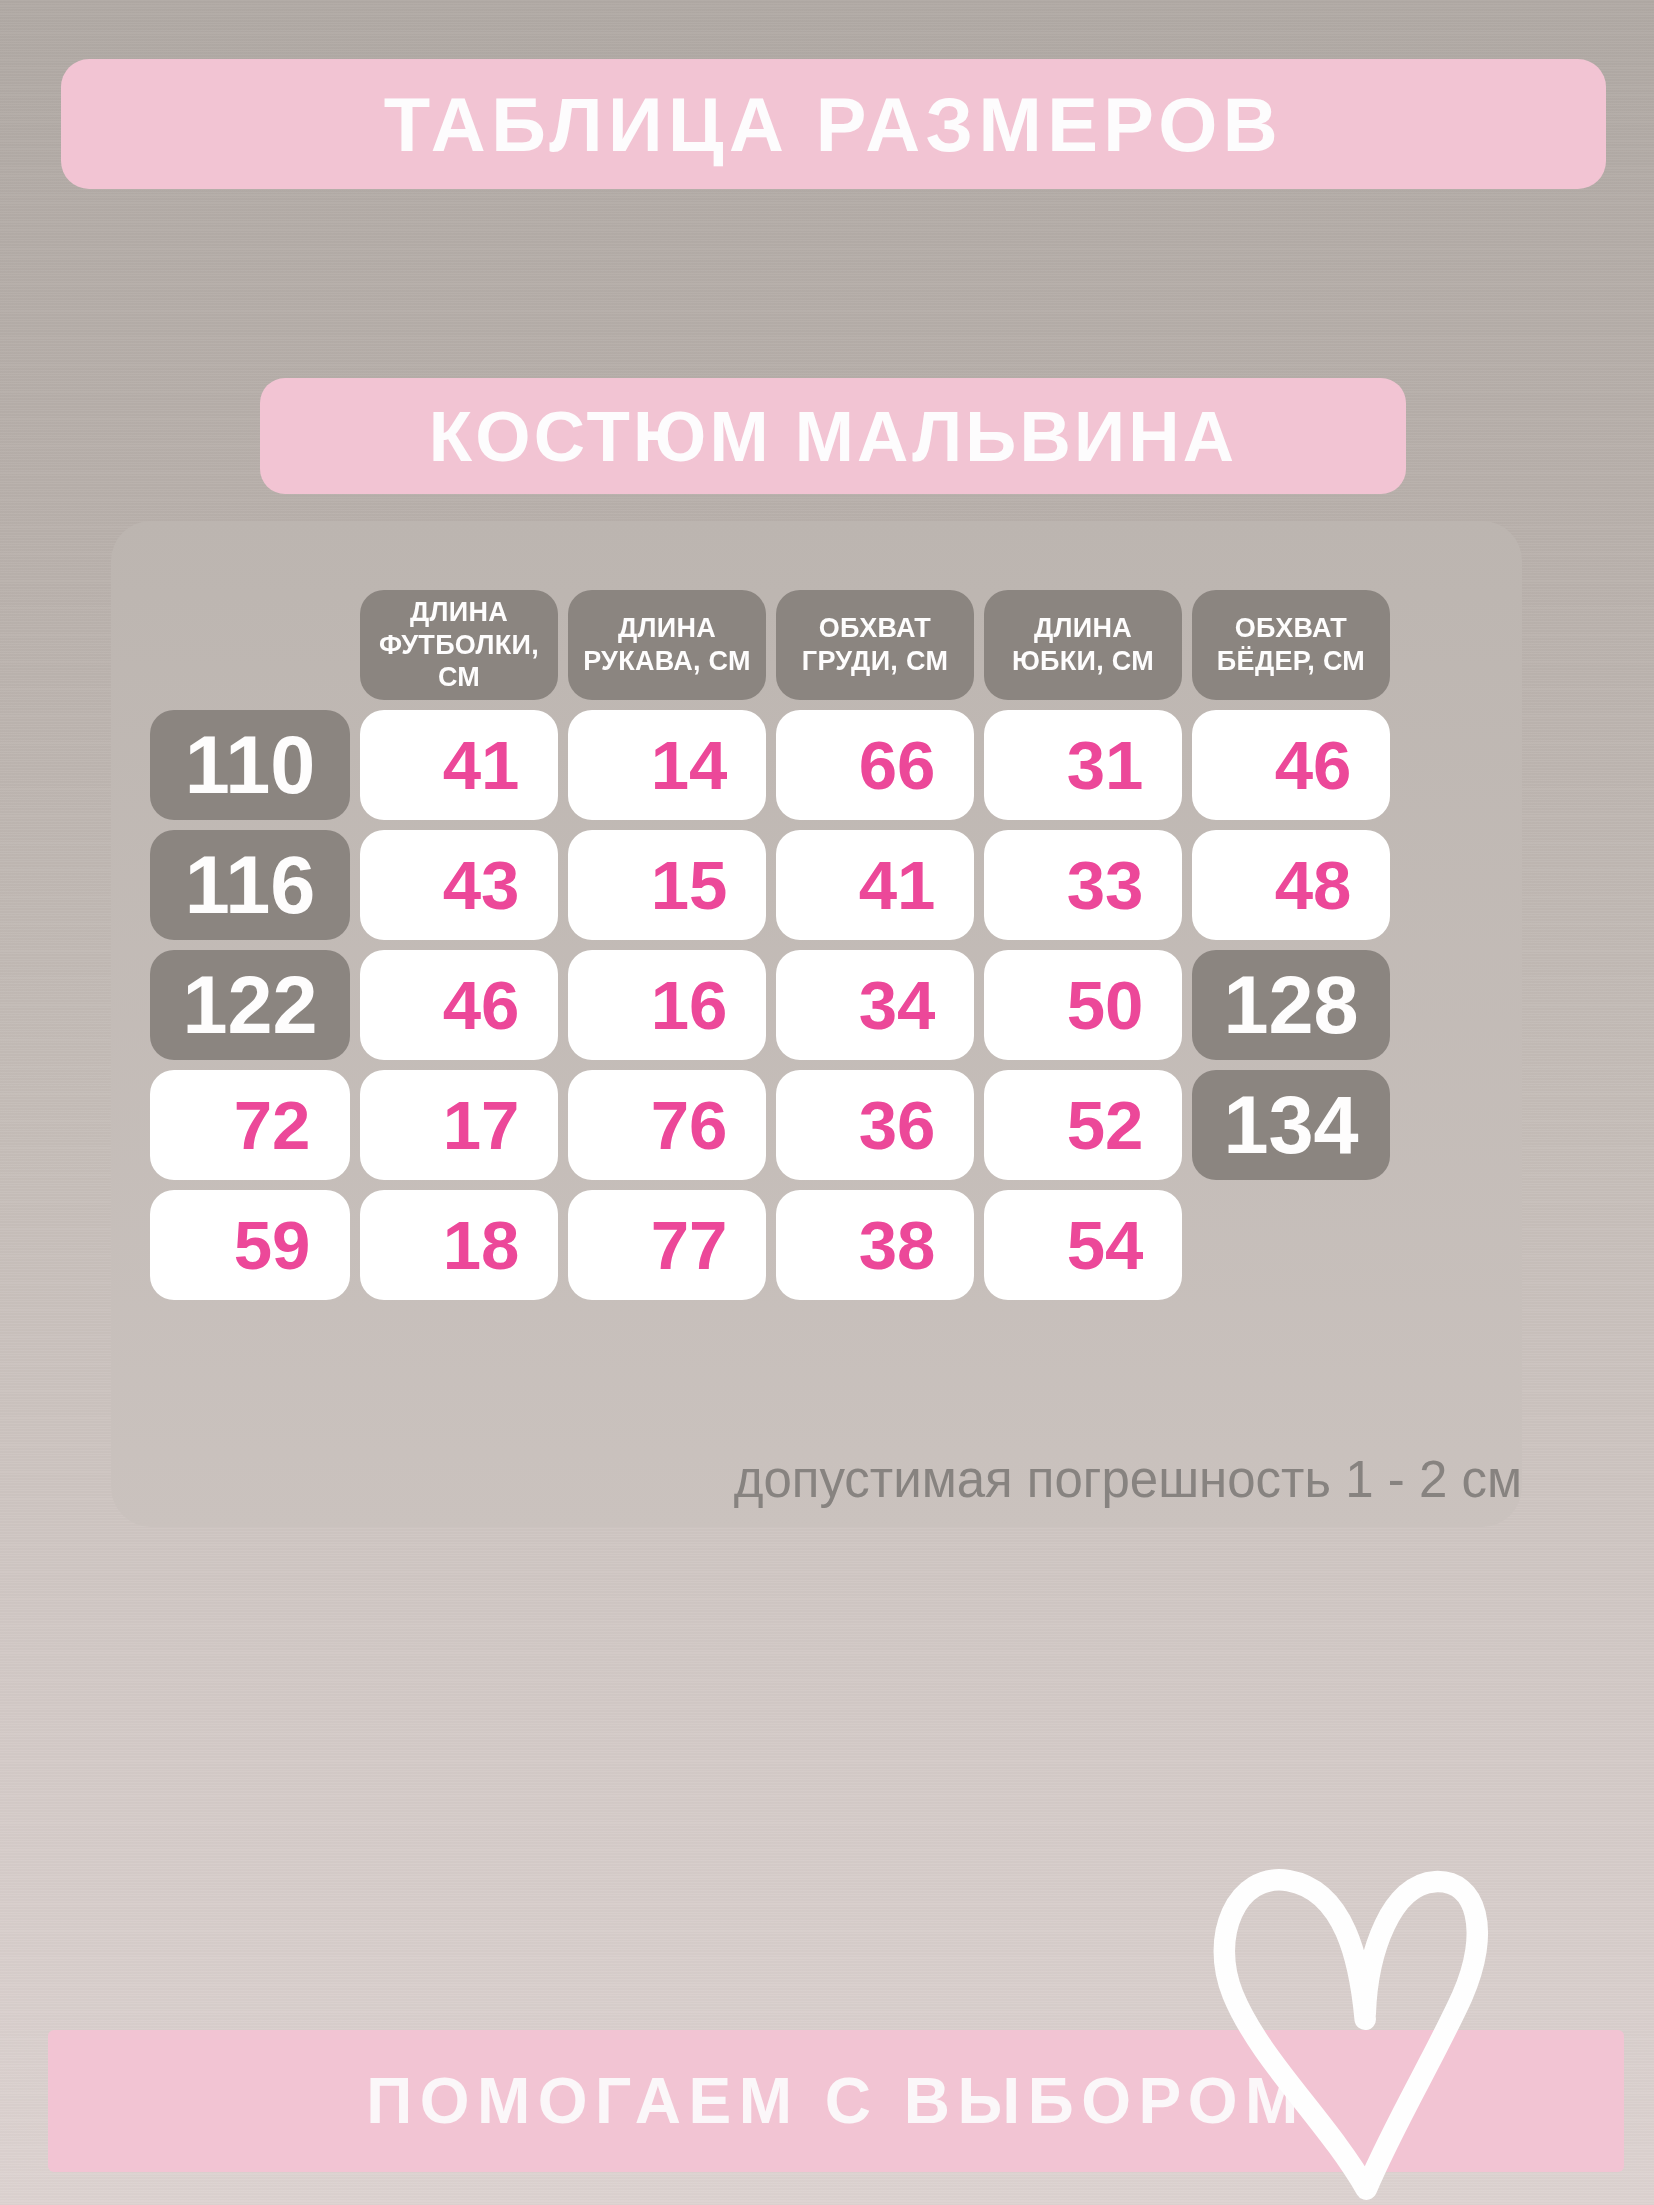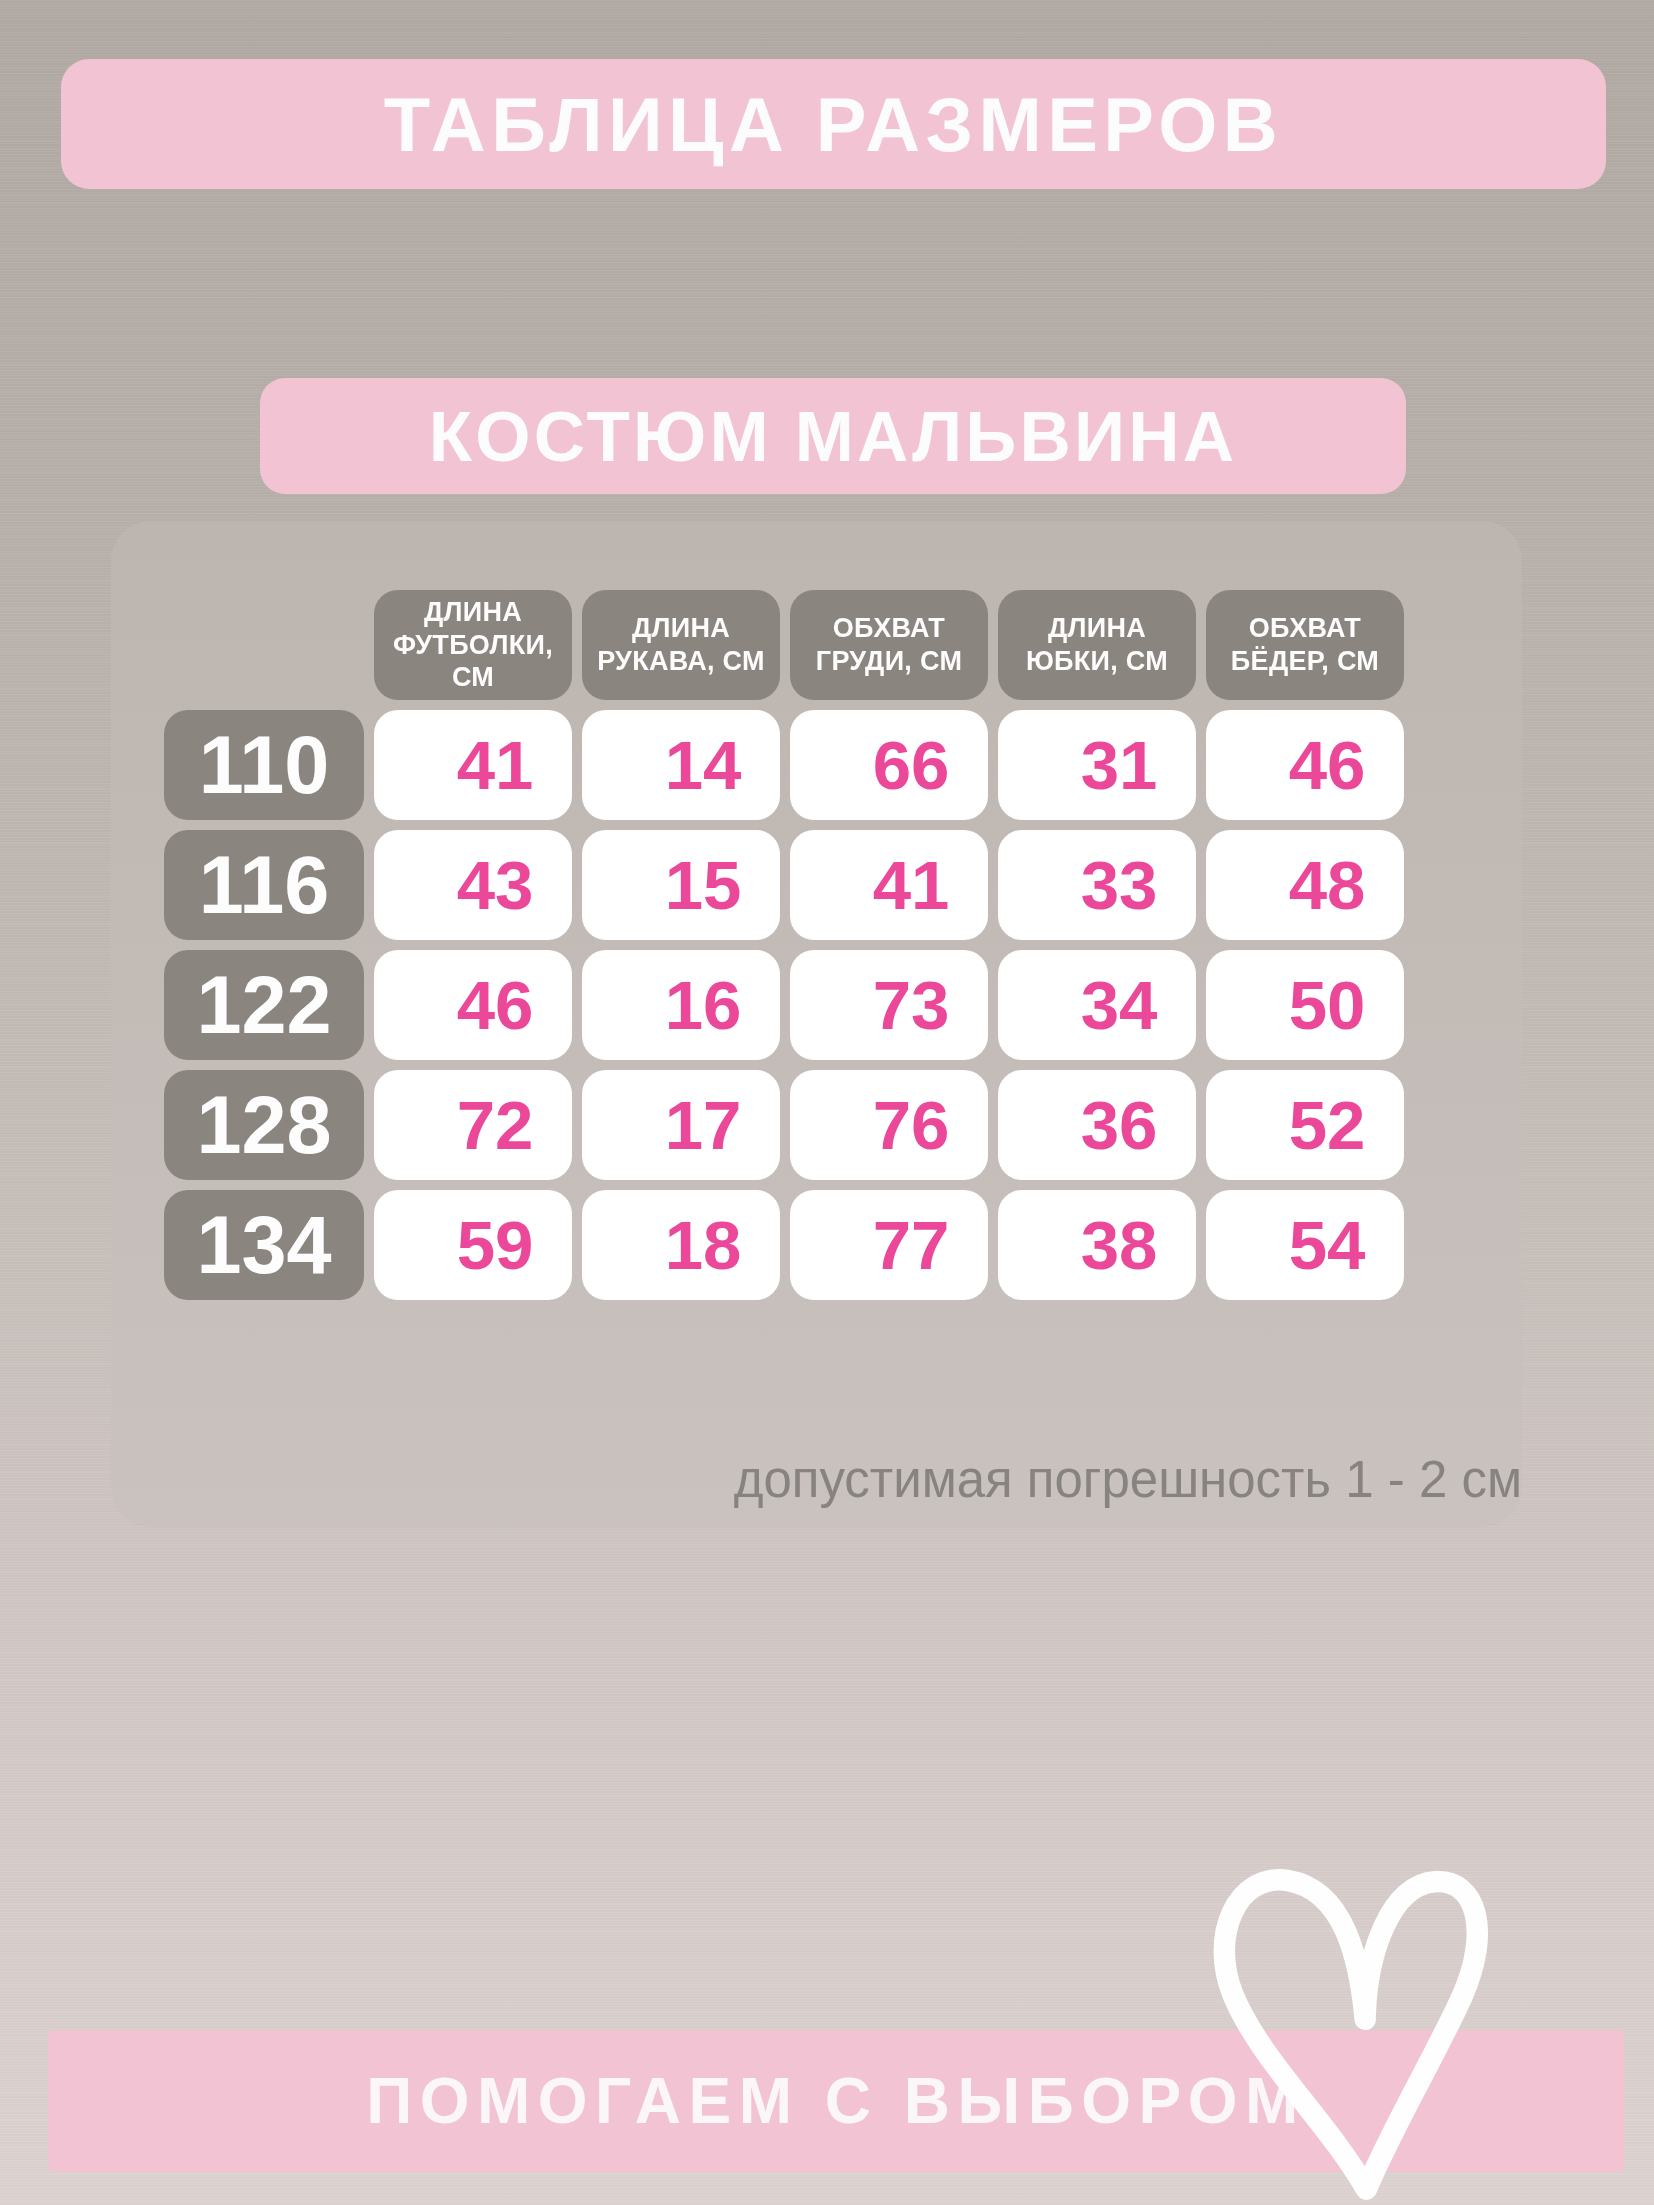--- a/index.html
+++ b/index.html
@@ -17,21 +17,21 @@
     color:#fdfcfd;font-weight:bold;text-align:center;
   }
   .title-banner{left:61px;top:59px;width:1545px;height:130px;border-radius:28px;font-size:76px;letter-spacing:5.4px;}
   .product-banner{left:260px;top:378px;width:1146px;height:116px;border-radius:25px;font-size:71px;letter-spacing:3.2px;}
   .footer-banner{left:48px;top:2030px;width:1576px;height:142px;border-radius:6px;font-size:64px;letter-spacing:7.5px;color:#fbf7f9;}
   .card{
     position:absolute;left:111px;top:521px;width:1411px;height:1006px;border-radius:40px;
     background:linear-gradient(180deg,#bcb5b0,#cac2be);
   }
   .grid{
-    position:absolute;left:53px;top:69px;
+    position:absolute;left:39px;top:69px;
     display:grid;grid-template-columns:200px repeat(5,198px);grid-template-rows:110px repeat(5,110px);
     column-gap:24px;row-gap:24px;gap:10px;
   }
   .cell{display:flex;align-items:center;justify-content:center;border-radius:24px;}
   .hcell{background:#8b8580;color:#fefdfd;font-weight:bold;font-size:27px;line-height:1.22;white-space:pre-line;letter-spacing:0.3px;text-align:center;}
   .rcell{background:#8b8580;color:#fefdfd;font-weight:bold;font-size:81px;}
   .dcell{background:#ffffff;color:#ec4899;font-weight:bold;font-size:69px;padding-left:44px;}
   .spacer{background:transparent;}
   .note{position:absolute;left:0;top:929px;width:100%;text-align:right;font-size:51px;color:#878380;}
   .heart{position:absolute;left:1205px;top:1864px;width:293px;height:345px;overflow:visible;}
@@ -75,21 +75,20 @@
       <div class="cell rcell">116</div>
       <div class="cell dcell">43</div>
       <div class="cell dcell">15</div>
       <div class="cell dcell">41</div>
       <div class="cell dcell">33</div>
       <div class="cell dcell">48</div>
 
       <div class="cell rcell">122</div>
       <div class="cell dcell">46</div>
       <div class="cell dcell">16</div>
-      <div class="cell dcell">73</div>
       <div class="cell dcell">34</div>
       <div class="cell dcell">50</div>
 
       <div class="cell rcell">128</div>
       <div class="cell dcell">72</div>
       <div class="cell dcell">17</div>
       <div class="cell dcell">76</div>
       <div class="cell dcell">36</div>
       <div class="cell dcell">52</div>
 

